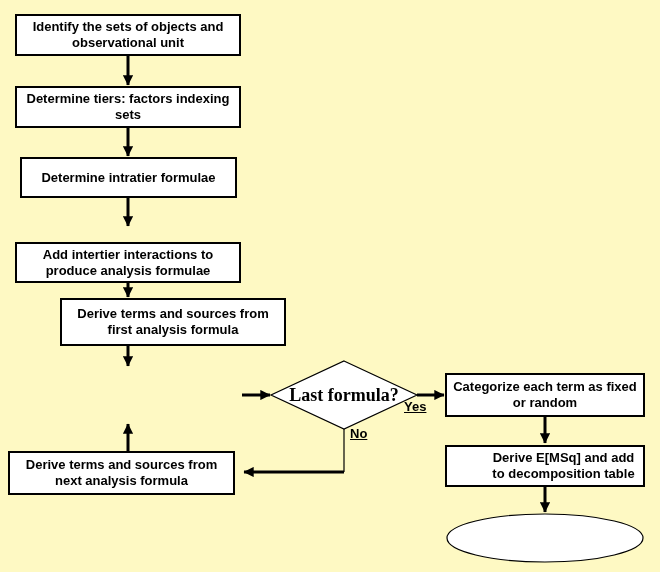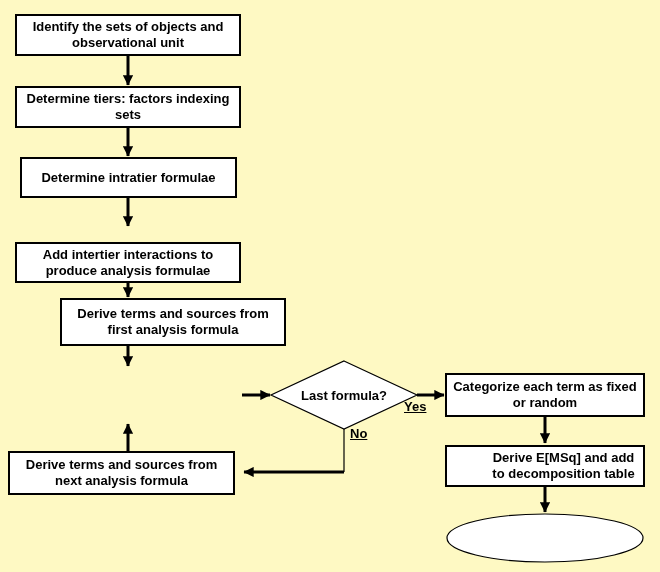--- a/index.html
+++ b/index.html
@@ -42,24 +42,25 @@
     font-weight: bold;
     font-size: 13px;
     line-height: 14px;
     color: #000000;
     white-space: nowrap;
     text-decoration: underline;
   }
   .center-label {
     position: absolute;
     font-weight: bold;
-    font-size: 13px;
+    font-size: 18px;
     line-height: 15px;
     color: #000000;
     text-align: center;
+    font-family: Liberation Serif, serif;
   }
 </style>
 </head>
 <body>
 
 <div class="canvas">
 
   <svg class="svg-layer" width="660" height="572" viewBox="0 0 660 572" xmlns="http://www.w3.org/2000/svg">
     <defs>
       <marker id="arrowhead" viewBox="0 0 10 10" refX="9.5" refY="5" markerWidth="3.6" markerHeight="3.4" orient="auto">

